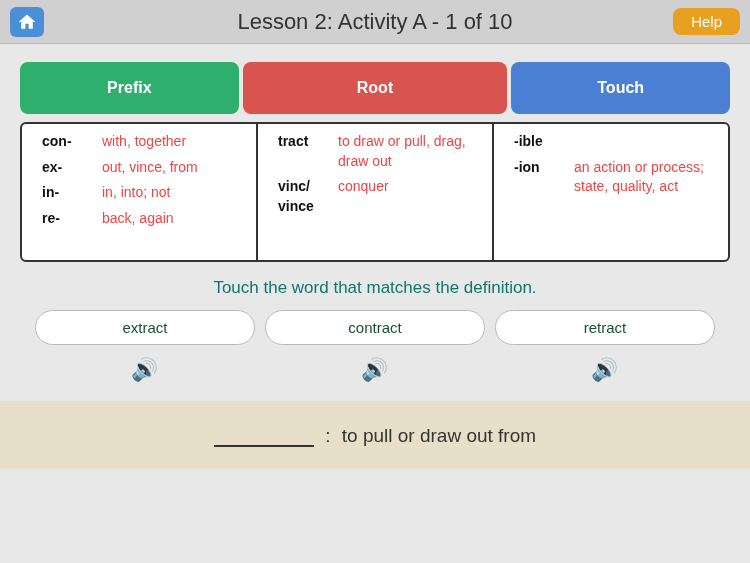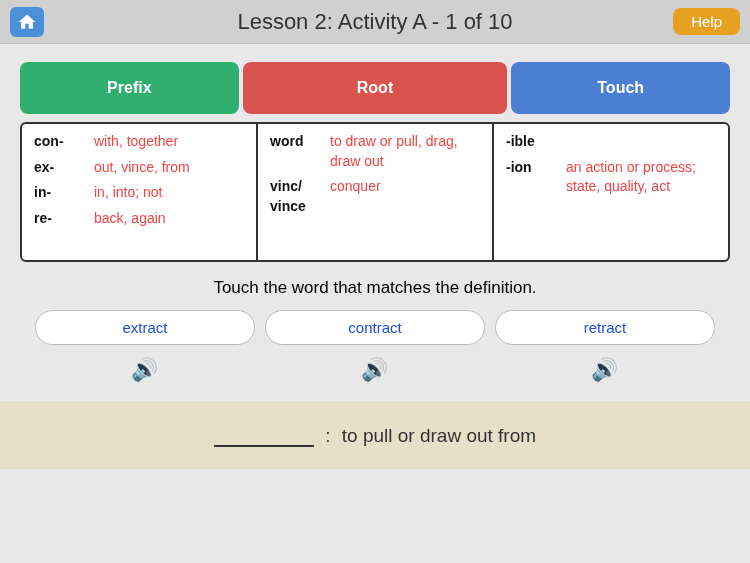--- a/index.html
+++ b/index.html
@@ -66,21 +66,21 @@
     .vocab-table {
       border: 2px solid #333;
       border-radius: 6px;
       background: white;
       display: flex;
       min-height: 140px;
       margin-top: 8px;
     }
     .table-col {
       flex: 1;
-      padding: 8px 12px;
+      padding: 8px 20px;
     }
     .table-col + .table-col {
       border-left: 2px solid #333;
     }
     .table-row {
       display: flex;
       gap: 10px;
       margin-bottom: 6px;
       font-size: 14px;
       line-height: 1.4;
@@ -92,41 +92,41 @@
       color: #111;
     }
     .definition {
       color: #ef4444;
       flex: 1;
     }
 
     
     .instruction {
       text-align: center;
-      color: #000000;
+      color: #0f766e;
       font-size: 17px;
       margin: 16px 0 12px 0;
     }
 
     
     .answer-row {
       display: flex;
       gap: 10px;
       justify-content: center;
       margin-bottom: 8px;
     }
     .answer-btn {
       border: 1.5px solid #bbb;
       border-radius: 20px;
       background: white;
       padding: 8px 0;
       width: 220px;
       text-align: center;
       font-size: 15px;
-      color: #1d4ed8;
+      color: #14532d;
       cursor: pointer;
     }
 
     
     .audio-row {
       display: flex;
       gap: 10px;
       justify-content: center;
       margin-bottom: 0;
     }
@@ -228,21 +228,21 @@
         <span class="definition">in, into; not</span>
       </div>
       <div class="table-row">
         <span class="term">re-</span>
         <span class="definition">back, again</span>
       </div>
     </div>
 
     <div class="table-col">
       <div class="table-row">
-        <span class="term">word</span>
+        <span class="term">tract</span>
         <span class="definition">to draw or pull, drag, draw out</span>
       </div>
       <div class="table-row">
         <span class="term">vinc/<br>vince</span>
         <span class="definition">conquer</span>
       </div>
     </div>
 
     <div class="table-col">
       <div class="table-row">

